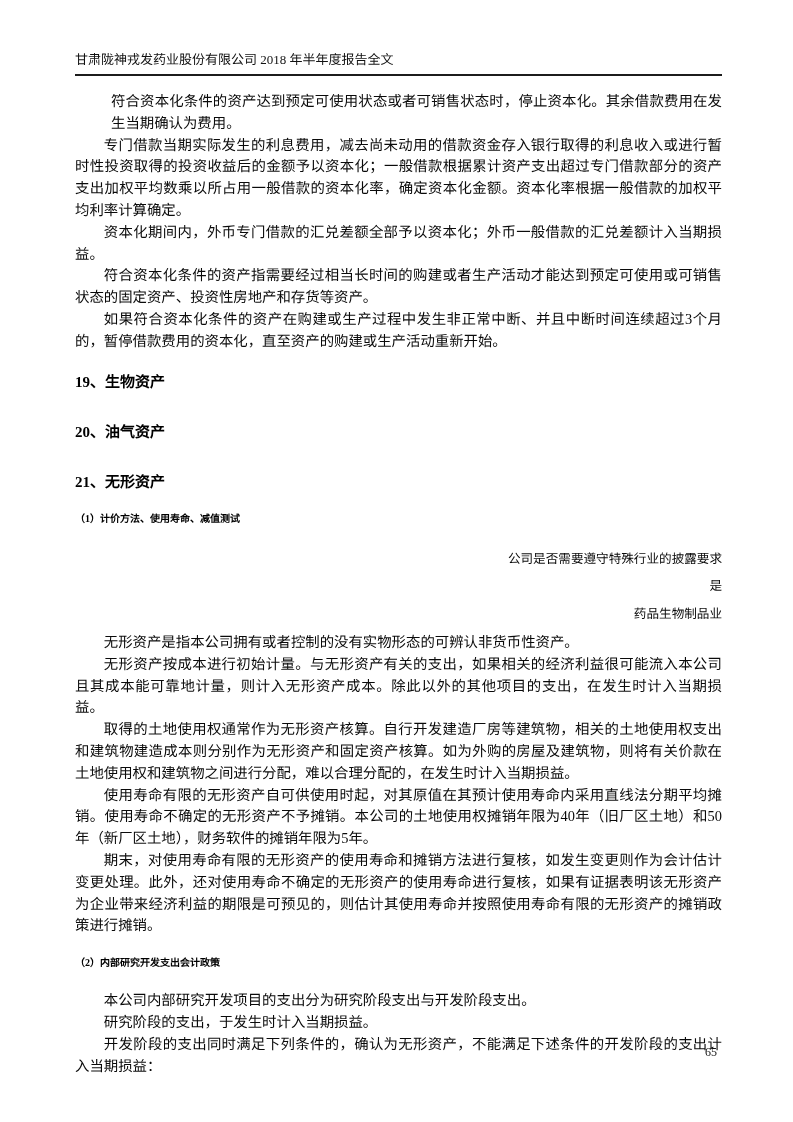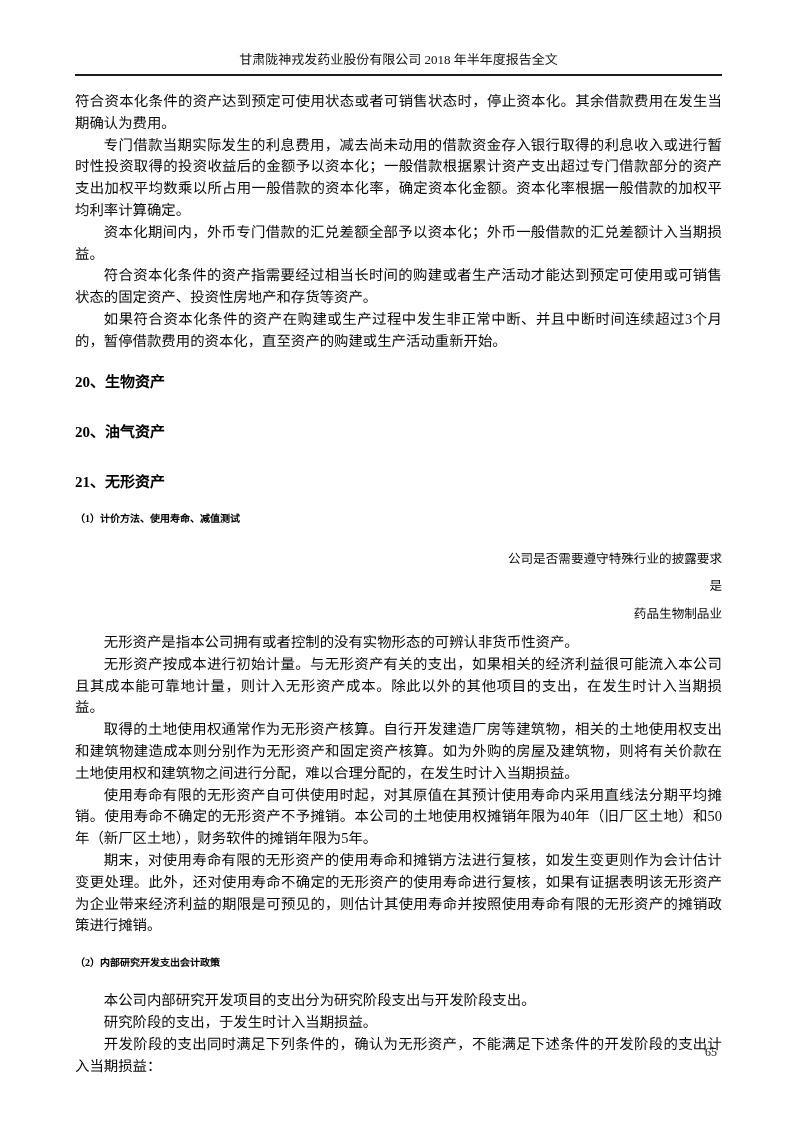--- a/index.html
+++ b/index.html
@@ -12,40 +12,41 @@
     width: 793px;
     height: 1122px;
     box-sizing: border-box;
     background: #ffffff;
     color: #000000;
     font-family: "Liberation Serif", "DejaVu Serif", serif;
     padding: 50px 71px 0 75px;
     overflow: hidden;
   }
   .doc-header {
-    text-align: center;
+    text-align: left;
     font-size: 13px;
     line-height: 20px;
     padding-bottom: 4px;
     border-bottom: 2px solid #1c1c1c;
     color: #111;
   }
   .content {
     margin-top: 15px;
   }
   p.body-para {
     margin: 0;
     font-size: 14.4px;
     line-height: 21.8px;
     text-align: justify;
     text-indent: 2em;
     color: #0a0a0a;
   }
   p.body-para.no-indent {
     text-indent: 0;
+    margin-left: 36px;
   }
   .heading-num {
     margin: 18px 0 0 0;
     font-size: 15px;
     line-height: 22px;
     font-weight: bold;
     color: #000;
   }
   .heading-num + .heading-num { margin-top: 28px; }
   .heading-sub {
@@ -88,21 +89,21 @@
   <div class="doc-header">甘肃陇神戎发药业股份有限公司 2018 年半年度报告全文</div>
 
   <div class="content">
 
     <p class="body-para no-indent">符合资本化条件的资产达到预定可使用状态或者可销售状态时，停止资本化。其余借款费用在发生当期确认为费用。</p>
     <p class="body-para">专门借款当期实际发生的利息费用，减去尚未动用的借款资金存入银行取得的利息收入或进行暂时性投资取得的投资收益后的金额予以资本化；一般借款根据累计资产支出超过专门借款部分的资产支出加权平均数乘以所占用一般借款的资本化率，确定资本化金额。资本化率根据一般借款的加权平均利率计算确定。</p>
     <p class="body-para">资本化期间内，外币专门借款的汇兑差额全部予以资本化；外币一般借款的汇兑差额计入当期损益。</p>
     <p class="body-para">符合资本化条件的资产指需要经过相当长时间的购建或者生产活动才能达到预定可使用或可销售状态的固定资产、投资性房地产和存货等资产。</p>
     <p class="body-para">如果符合资本化条件的资产在购建或生产过程中发生非正常中断、并且中断时间连续超过3个月的，暂停借款费用的资本化，直至资产的购建或生产活动重新开始。</p>
 
-    <p class="heading-num">20、生物资产</p>
+    <p class="heading-num">19、生物资产</p>
     <p class="heading-num">20、油气资产</p>
     <p class="heading-num">21、无形资产</p>
 
     <p class="heading-sub">（1）计价方法、使用寿命、减值测试</p>
 
     <div class="meta-block">
       <p class="meta-line">公司是否需要遵守特殊行业的披露要求</p>
       <p class="meta-line">是</p>
       <p class="meta-line">药品生物制品业</p>
     </div>

